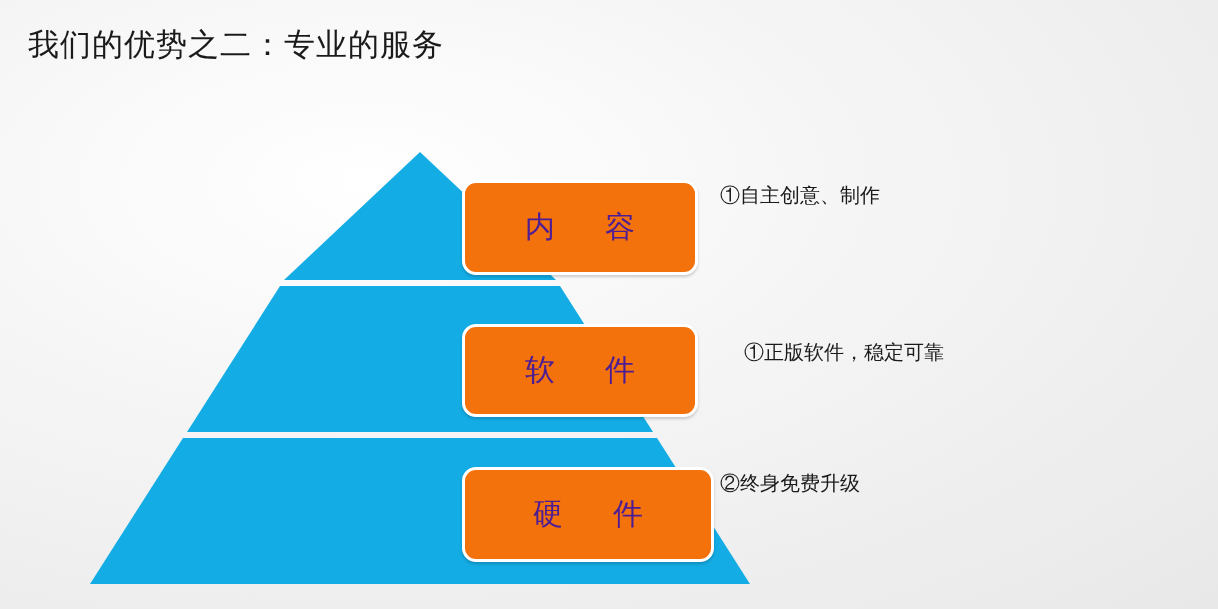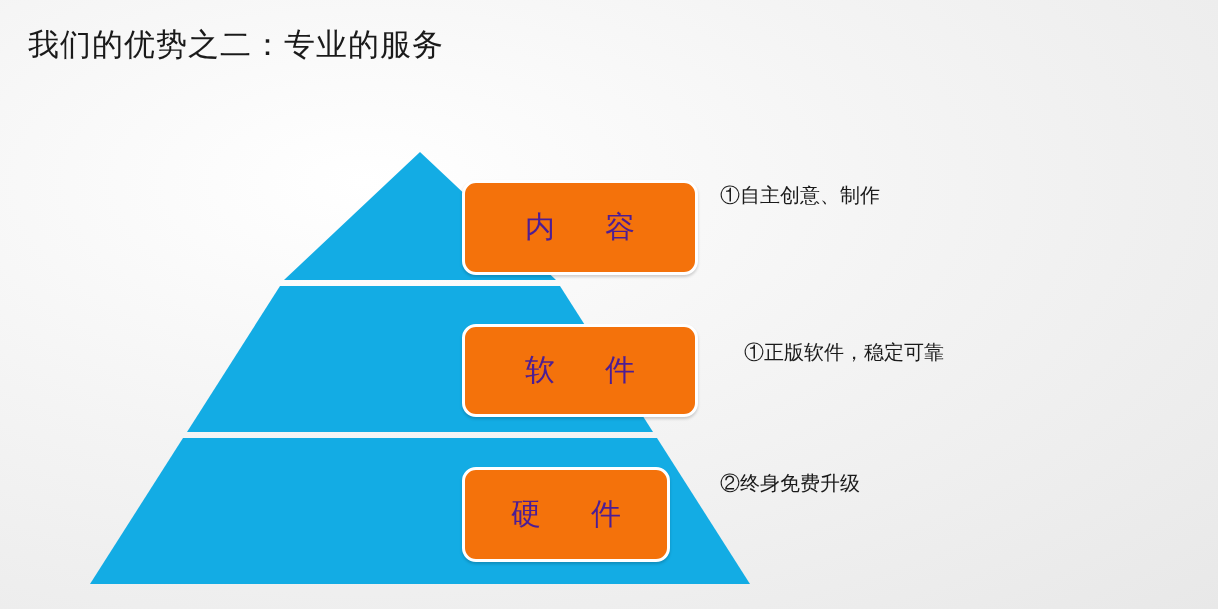--- a/index.html
+++ b/index.html
@@ -53,21 +53,21 @@
     font-size: 30px;
     display: flex;
     align-items: center;
     justify-content: center;
     letter-spacing: 10px;
     text-indent: 10px;
     box-sizing: border-box;
   }
   .band-label.b1 { left: 462px; top: 180px; width: 236px; height: 95px; }
   .band-label.b2 { left: 462px; top: 324px; width: 236px; height: 93px; }
-  .band-label.b3 { left: 462px; top: 467px; width: 208px; height: 95px; }
+  .band-label.b3 { left: 462px; top: 467px; width: 252px; height: 95px; }
 
   
   .desc {
     position: absolute;
     left: 720px;
     color: #1a1a1a;
     font-size: 20px;
     line-height: 35px;
     white-space: nowrap;
   }

